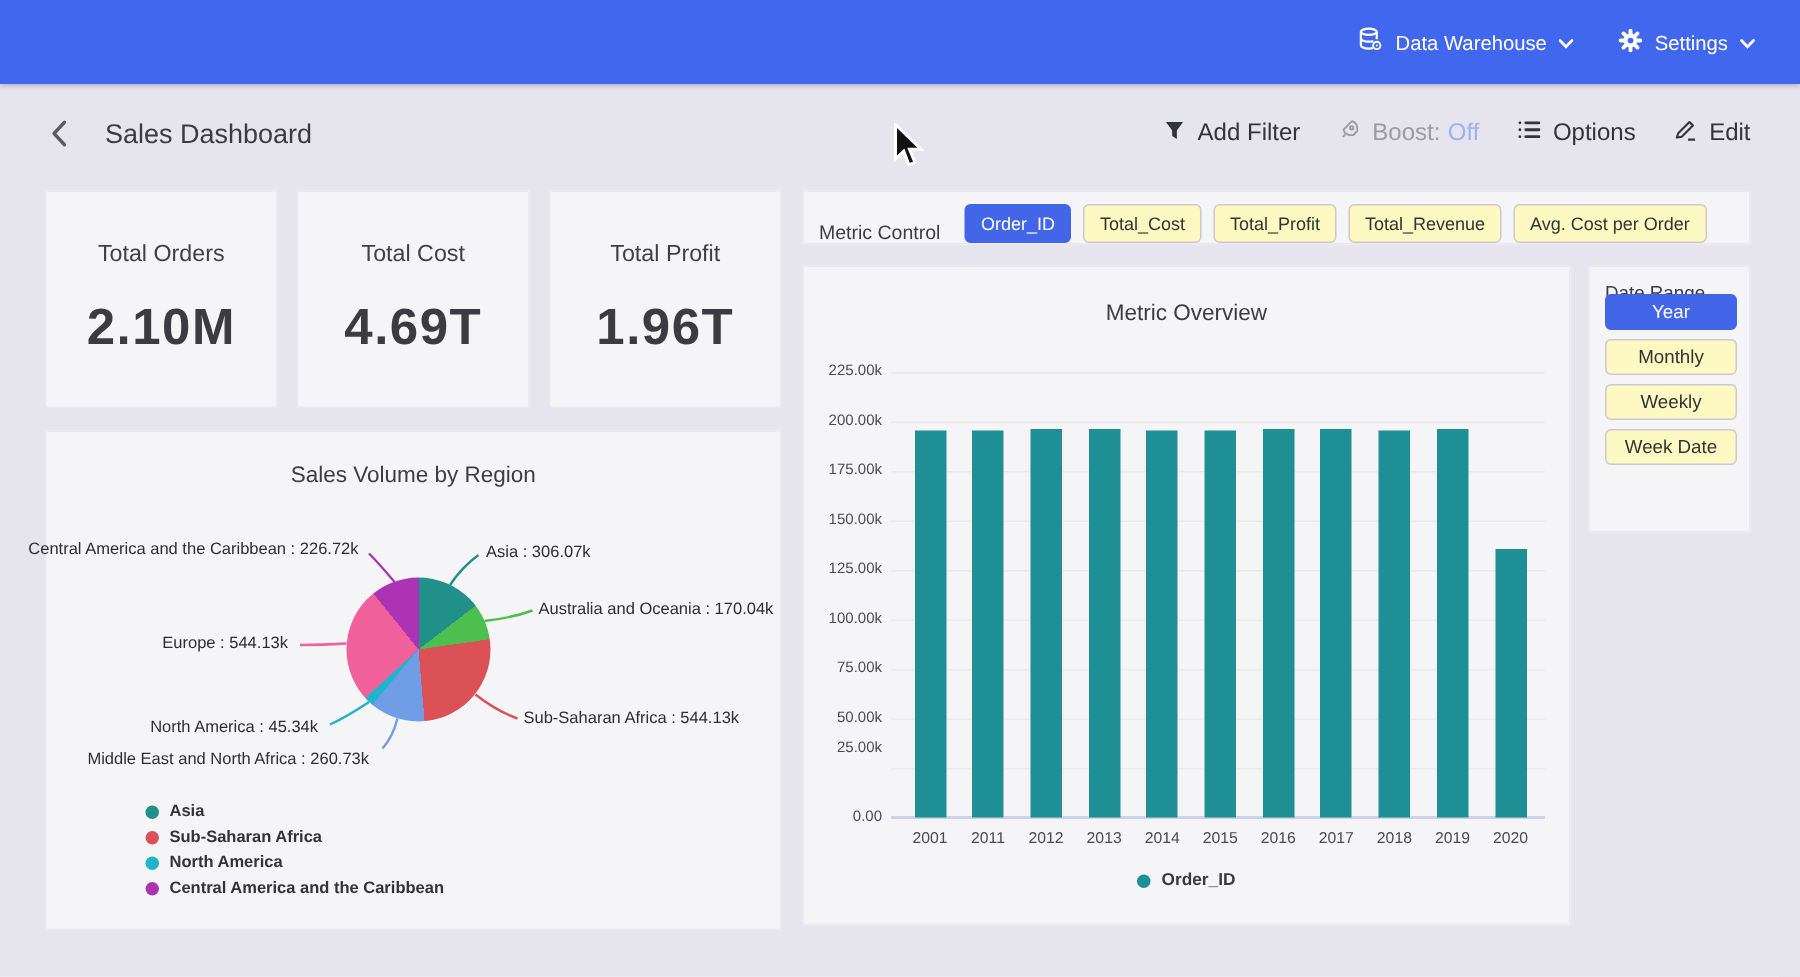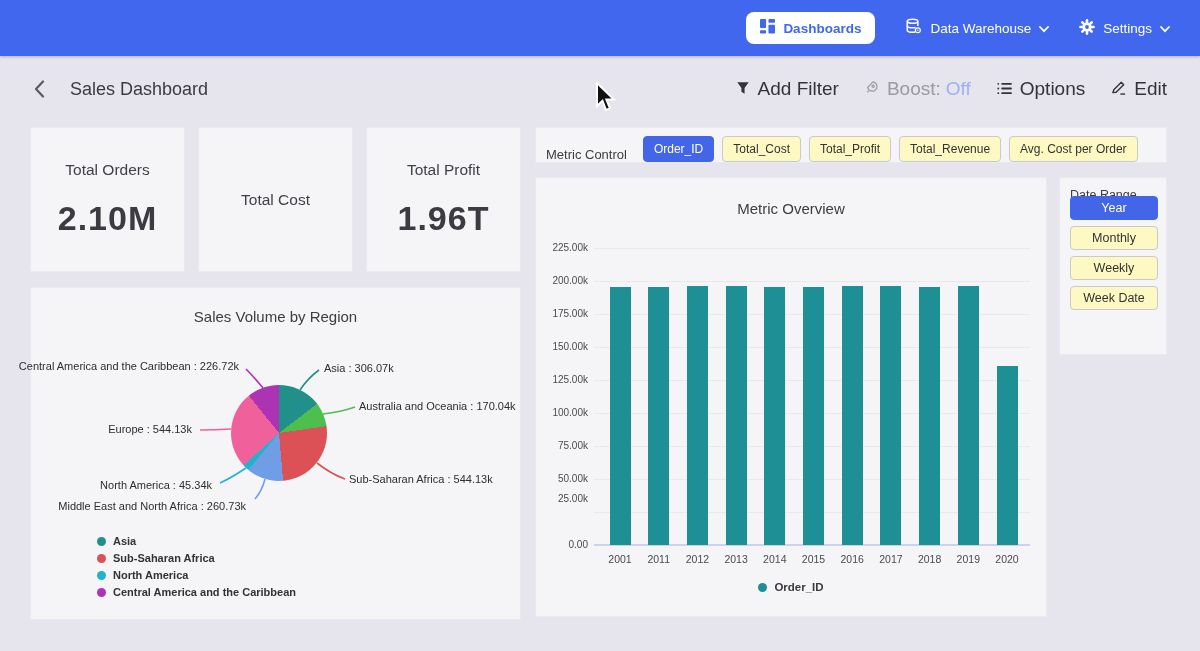--- a/index.html
+++ b/index.html
@@ -16,21 +16,21 @@
   .nav-btn-dashboards { display:flex; align-items:center; gap:8px; background:#fff; color:#4167EF;
             font-size:13.5px; font-weight:bold; padding:7px 14px; border-radius:8px; border:none; cursor:pointer; }
   .nav-item { display:flex; align-items:center; gap:8px; color:#fff; font-size:13.5px; font-weight:500; cursor:pointer; }
 
   
   .pagehead { position:absolute; top:56px; left:0; width:1200px; height:66px;
               display:flex; align-items:center; padding:0 33px; }
   .back-btn { display:flex; align-items:center; cursor:pointer; }
   .page-title { margin-left:24px; font-size:18px; color:#3b3b42; font-weight:500; }
   .head-actions { margin-left:auto; display:flex; align-items:center; gap:26px; }
-  .head-action { display:flex; align-items:center; gap:8px; font-size:19px; color:#333338; cursor:pointer; }
+  .head-action { display:flex; align-items:center; gap:8px; font-size:16px; color:#333338; cursor:pointer; }
   .boost-label { color:#9a9aa2; }
   .boost-value { color:#9FB0F2; margin-left:-3px; }
 
   
   .card { position:absolute; background:#f5f4f6; border:1px solid #ebe9f0; }
 
   
   .kpi { display:flex; flex-direction:column; align-items:center; justify-content:center; gap:20px; }
   .kpi-label { font-size:15.5px; color:#3f3f46; }
   .kpi-value { font-size:34px; font-weight:bold; color:#3b3b41; letter-spacing:1px; }
@@ -74,31 +74,20 @@
 
   .cursor { position:absolute; left:594px; top:82px; z-index:20; pointer-events:none; }
 </style>
 </head>
 <body>
 
 <div class="app">
 
   <div class="topnav">
     <div class="nav-right">
-      <button class="nav-btn-dashboards">
-        <span>
-          <svg width="15" height="15" viewBox="0 0 16 16">
-            <rect x="0" y="0" width="6.5" height="9.5" rx="1" fill="#4167EF"></rect>
-            <rect x="9" y="0" width="7" height="4" rx="1" fill="#4167EF"></rect>
-            <rect x="9" y="6" width="7" height="9.5" rx="1" fill="#4167EF"></rect>
-            <rect x="0" y="12" width="6.5" height="3.5" rx="1" fill="#4167EF"></rect>
-          </svg>
-        </span>
-        <span>Dashboards</span>
-      </button>
       <div class="nav-item">
         <span>
           <svg width="17" height="17" viewBox="0 0 18 18" fill="none" stroke="#ffffff" stroke-width="1.6">
             <ellipse cx="8" cy="3.4" rx="5.6" ry="2.2"></ellipse>
             <path d="M2.4,3.4 V13 c0,1.2 2.5,2.2 5.6,2.2 1,0 2,-0.1 2.8,-0.3"></path>
             <path d="M13.6,3.4 V8.6"></path>
             <path d="M2.4,8.2 c0,1.2 2.5,2.2 5.6,2.2 1.2,0 2.3,-0.15 3.2,-0.4"></path>
             <circle cx="13.6" cy="13" r="2.6" stroke-width="1.3"></circle>
             <circle cx="13.6" cy="13" r="0.7" fill="#fff" stroke="none"></circle>
           </svg>
@@ -186,20 +175,21 @@
       </div>
     </div>
   </div>
 
   <div class="card kpi" style="left:30px; top:127px; width:155px; height:145px;">
     <div class="kpi-label">Total Orders</div>
     <div class="kpi-value">2.10M</div>
   </div>
   <div class="card kpi" style="left:198px; top:127px; width:155px; height:145px;">
     <div class="kpi-label">Total Cost</div>
+    <div class="kpi-value">4.69T</div>
   </div>
   <div class="card kpi" style="left:366px; top:127px; width:155px; height:145px;">
     <div class="kpi-label">Total Profit</div>
     <div class="kpi-value">1.96T</div>
   </div>
 
   <div class="card metric-control">
     <span class="mc-label">Metric Control</span>
     <button class="pill-btn selected">Order_ID</button>
     <button class="pill-btn">Total_Cost</button>

